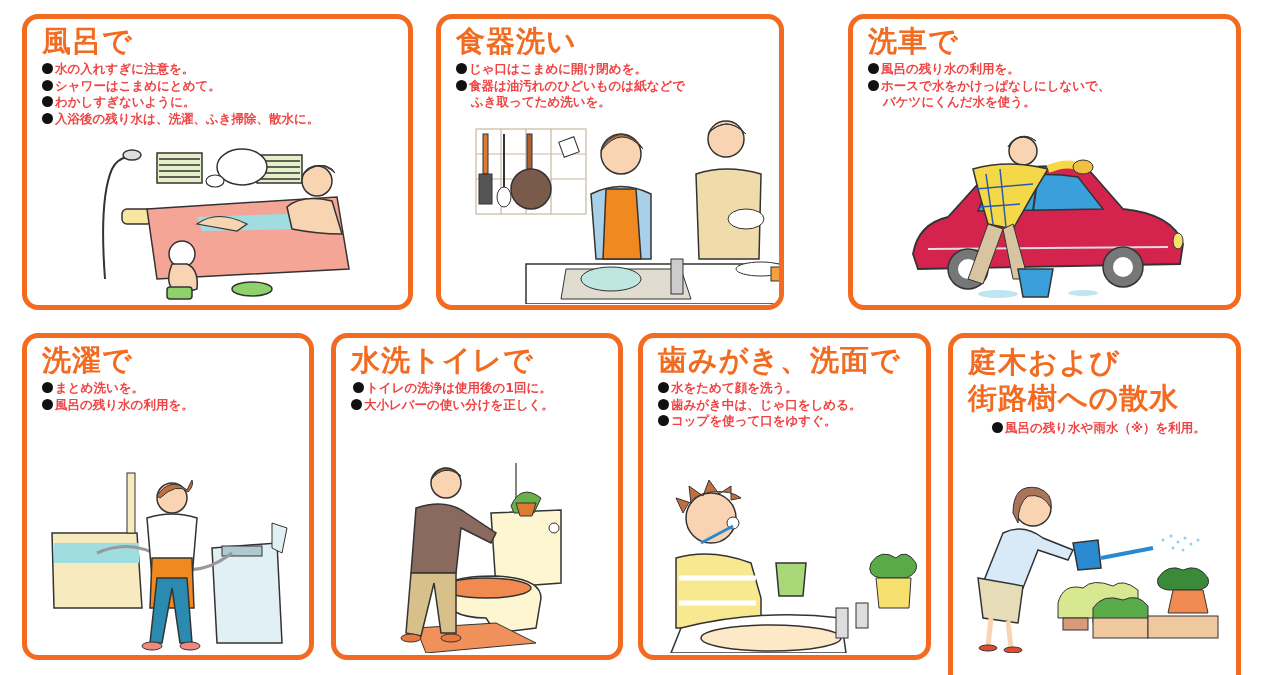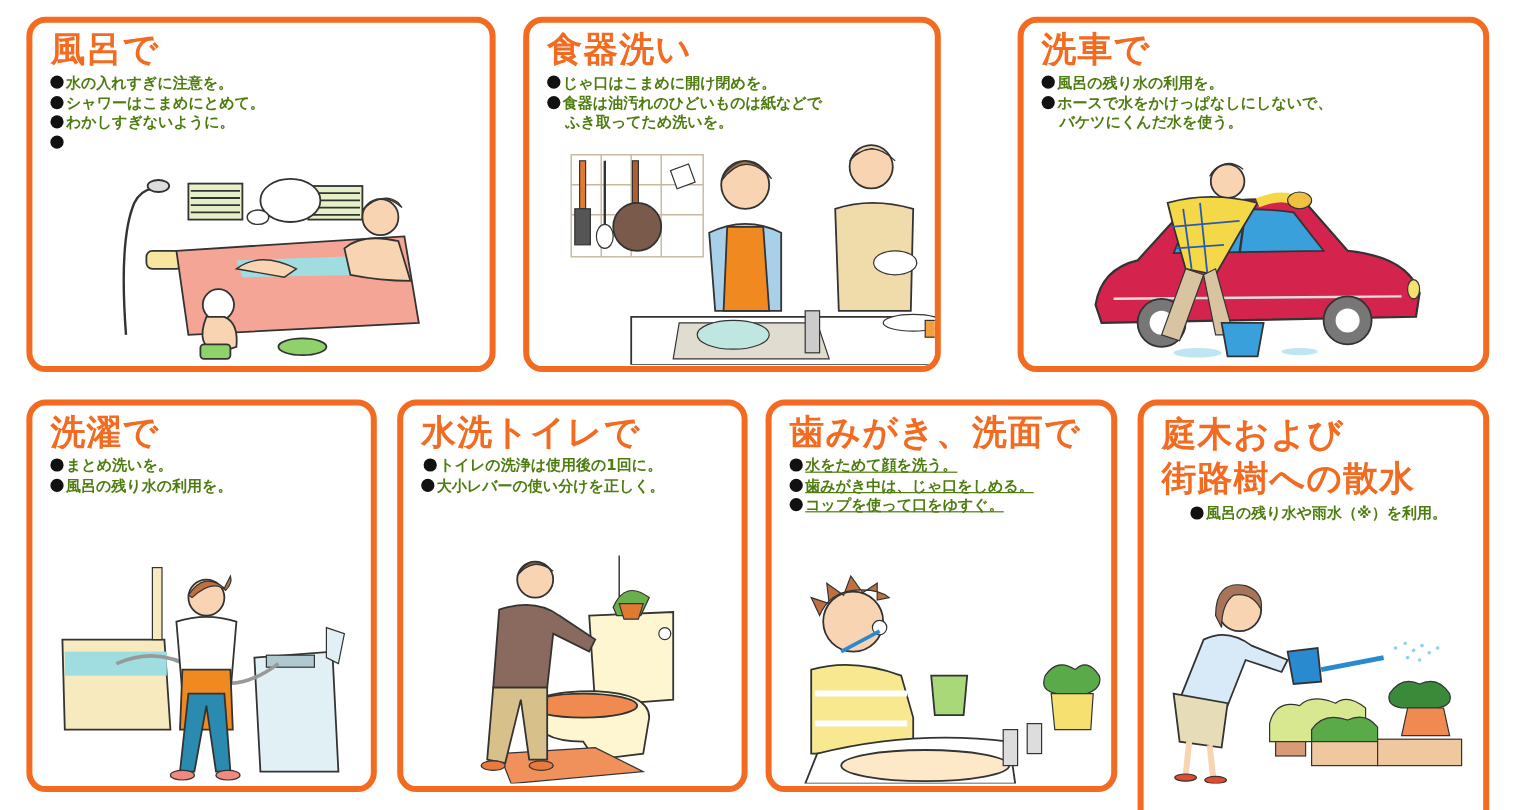--- a/index.html
+++ b/index.html
@@ -4,37 +4,37 @@
 <style>
   html, body { margin:0; padding:0; background:#ffffff; }
   body { width:1264px; height:675px; position:relative; overflow:hidden;
          font-family:"DejaVu Sans","Liberation Sans",sans-serif; }
   .card { position:absolute; box-sizing:border-box; border:5px solid #F26B21;
           border-radius:16px; background:#fff; overflow:hidden; }
   .title { position:absolute; left:15px; top:6px; color:#F26B21; font-weight:bold;
            font-size:29px; line-height:32px; letter-spacing:1px; white-space:nowrap; }
   .title.two { line-height:36px; }
   .tips { position:absolute; left:15px; list-style:none; margin:0; padding:0;
-          font-size:12.5px; line-height:16.5px; color:#4d7c0f; font-weight:bold; }
+          font-size:12.5px; line-height:16.5px; color:#ef4444; font-weight:bold; }
   .tips li { white-space:nowrap; }
   .tips li .b { display:inline-block; width:11px; height:11px; border-radius:50%;
                 background:#111; margin-right:2px; vertical-align:-1px; }
   .tips li .cont { display:block; padding-left:15px; }
   .art { position:absolute; }
 </style>
 </head>
 <body>
 
 <div class="card" style="left:22px;top:14px;width:391px;height:296px;">
   <div class="title">風呂で</div>
   <ul class="tips" style="top:42px;">
     <li><span class="b"></span><span>水の入れすぎに注意を。</span></li>
     <li><span class="b"></span><span>シャワーはこまめにとめて。</span></li>
     <li><span class="b"></span><span>わかしすぎないように。</span></li>
-    <li><span class="b"></span></li>
+    <li><span class="b"></span><span>入浴後の残り水は、洗濯、ふき掃除、散水に。</span></li>
   </ul>
   <svg class="art" style="left:60px;top:120px;" width="270" height="165" viewBox="0 0 270 165">
 
     <g stroke="#333" stroke-width="1.5">
       <rect x="70" y="14" width="45" height="30" fill="#e6f0c8"></rect>
       <line x1="72" y1="20" x2="113" y2="20"></line>
         <line x1="72" y1="26" x2="113" y2="26"></line>
         <line x1="72" y1="32" x2="113" y2="32"></line>
         <line x1="72" y1="38" x2="113" y2="38"></line>
       <rect x="170" y="16" width="45" height="28" fill="#e6f0c8"></rect>
@@ -198,21 +198,21 @@
     <path d="M45 22 Q58 5 75 18 Q66 10 58 10 Q50 12 45 22Z" fill="#8a5a3a" stroke="#333"></path>
     <path d="M30 50 Q60 40 80 55 L110 75 L105 85 L75 70 L70 115 L25 115 Z" fill="#8a6a5e" stroke="#333" stroke-width="1.5"></path>
     <path d="M25 115 L20 175 L35 178 L48 125 L55 175 L70 175 L70 115 Z" fill="#d8c08a" stroke="#333" stroke-width="1.5"></path>
     <ellipse cx="25" cy="180" rx="10" ry="4" fill="#e87a40" stroke="#333"></ellipse>
     <ellipse cx="65" cy="180" rx="10" ry="4" fill="#e87a40" stroke="#333"></ellipse>
   </svg>
 </div>
 
 <div class="card" style="left:638px;top:333px;width:293px;height:327px;">
   <div class="title">歯みがき、洗面で</div>
-  <ul class="tips" style="top:42px;text-decoration:underline;">
+  <ul class="tips" style="top:42px;">
     <li><span class="b"></span><span>水をためて顔を洗う。</span></li>
     <li><span class="b"></span><span>歯みがき中は、じゃ口をしめる。</span></li>
     <li><span class="b"></span><span>コップを使って口をゆすぐ。</span></li>
   </ul>
   <svg class="art" style="left:18px;top:140px;" width="260" height="175" viewBox="0 0 260 175">
 
     <circle cx="50" cy="40" r="25" fill="#f9d4b2" stroke="#333" stroke-width="1.5"></circle>
     <path d="M22 35 L15 20 L30 25 L28 8 L42 18 L48 2 L58 16 L70 8 L70 22 L80 20 Q70 12 50 14 Q30 16 22 35Z" fill="#c07040" stroke="#333"></path>
     <circle cx="72" cy="45" r="6" fill="#fff" stroke="#333"></circle>
     <line x1="40" y1="65" x2="72" y2="48" stroke="#2a8ad0" stroke-width="3"></line>

